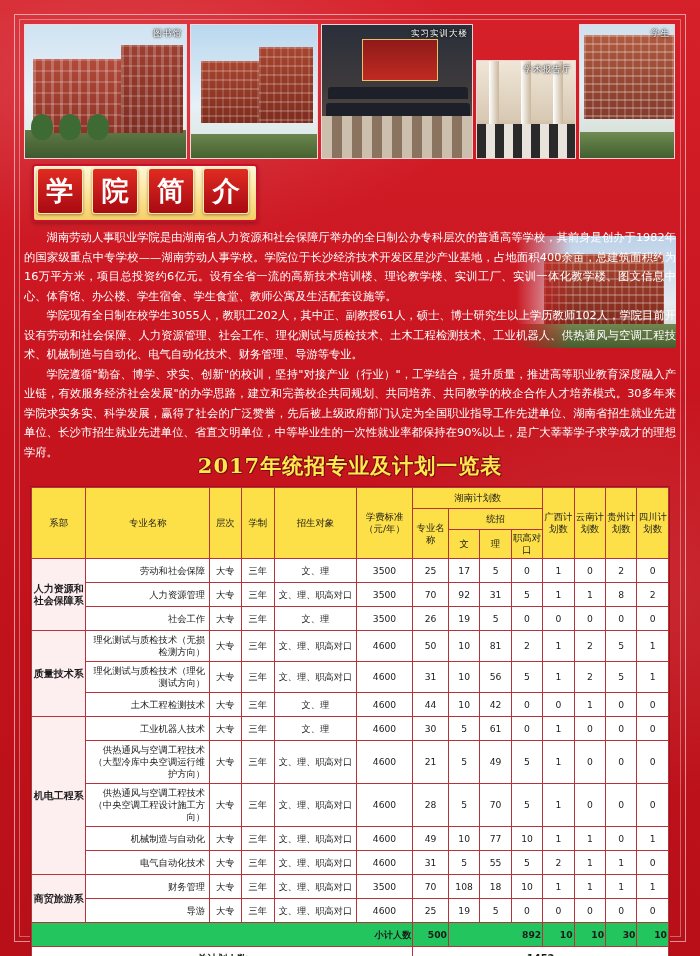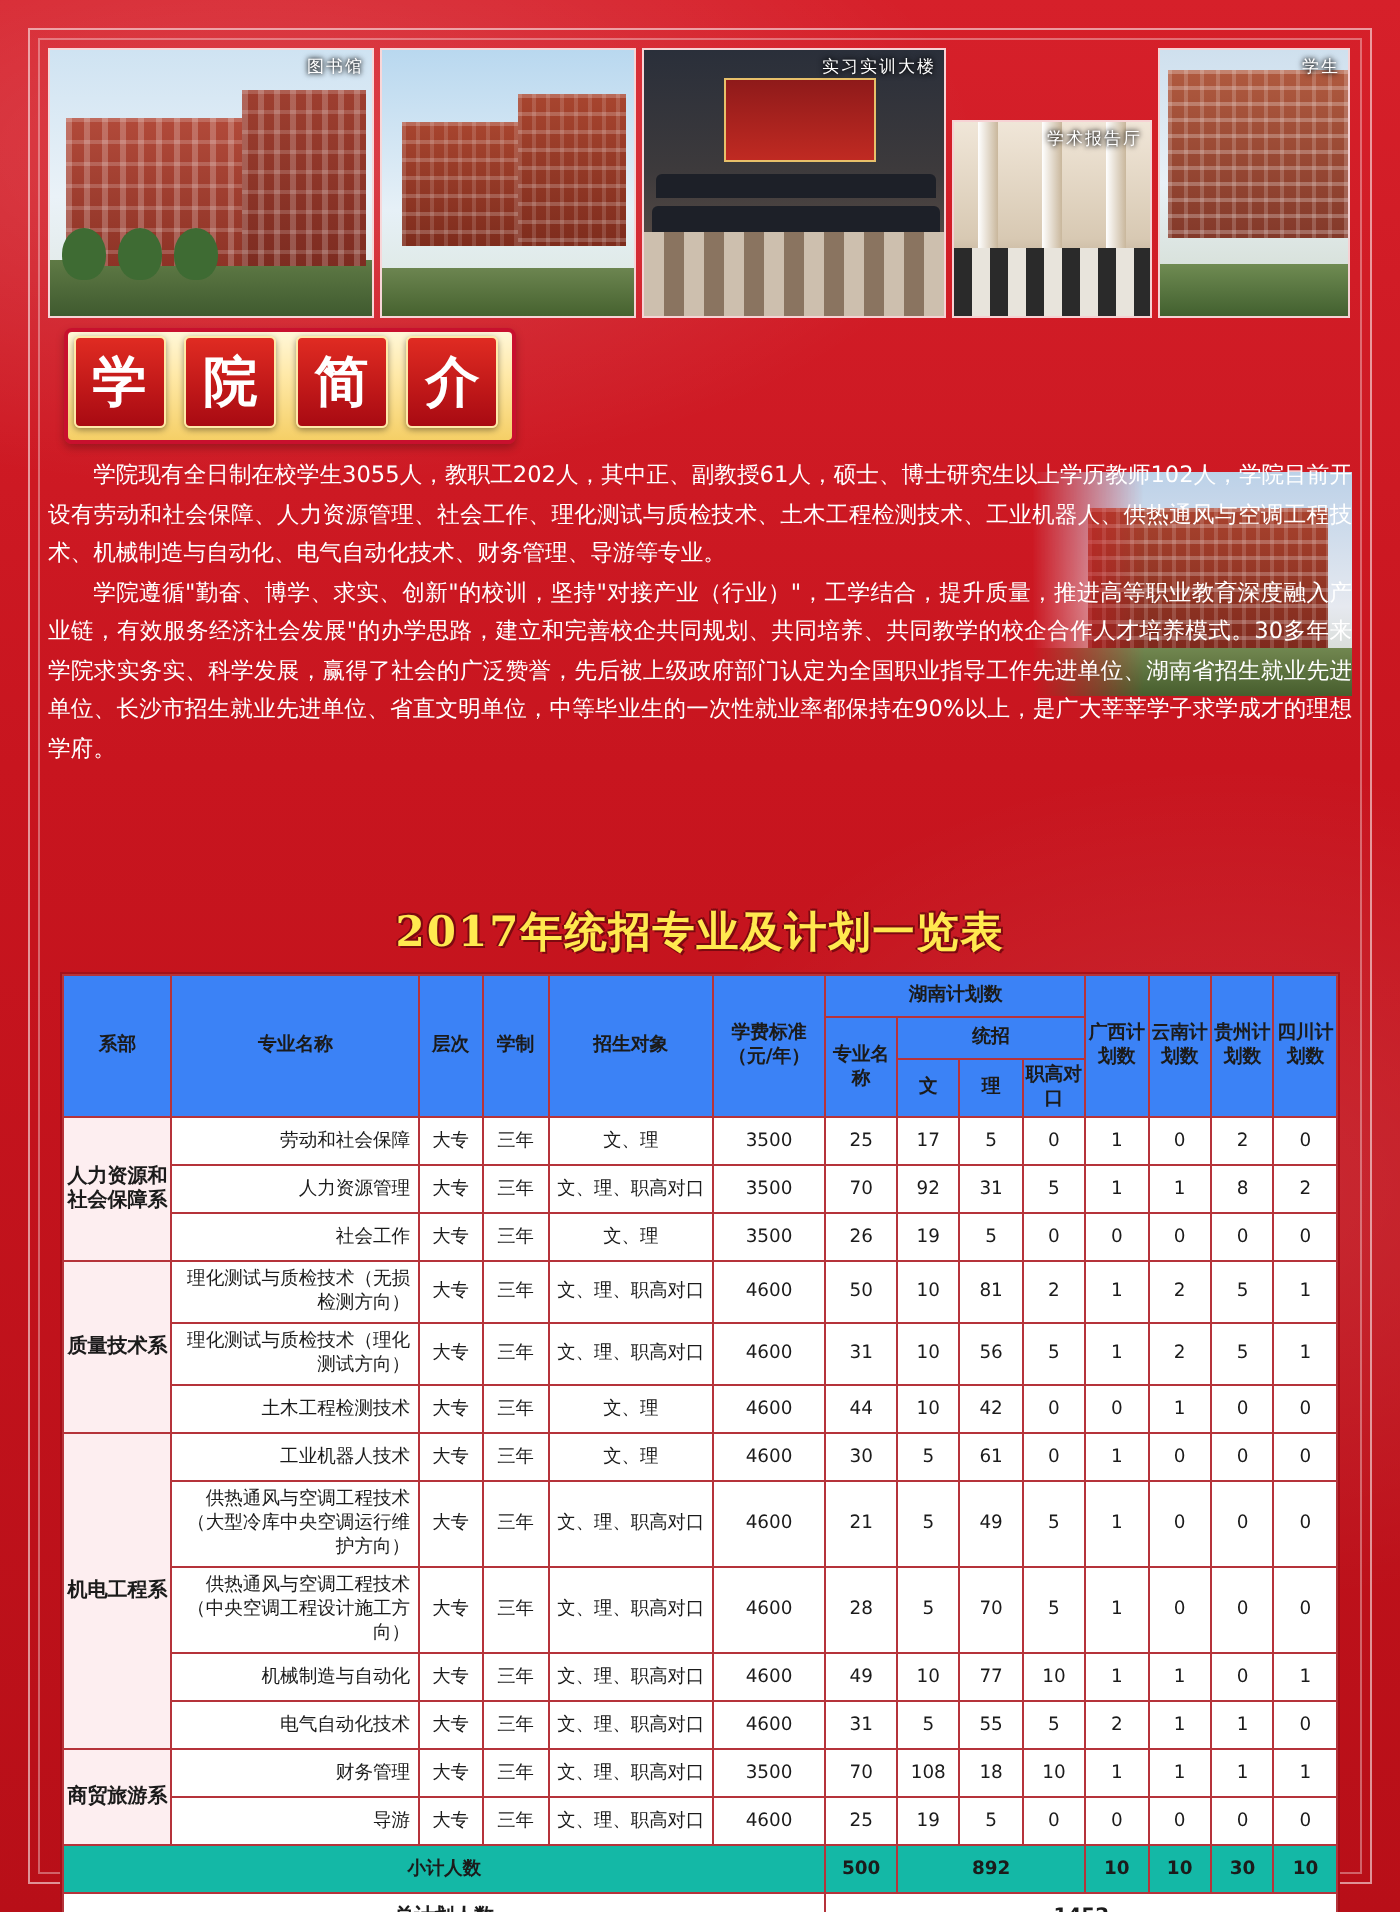--- a/index.html
+++ b/index.html
@@ -227,38 +227,38 @@
     table-layout: fixed;
   }
   th, td {
     border: 1px solid #b5333a;
     text-align: center;
     vertical-align: middle;
     padding: 2px 1px;
     line-height: 12px;
   }
   thead th {
-    background: #3b82f6;
-    font-weight: bold;
+    background: #fde047;
+    font-weight: normal;
     font-size: 9.4px;
     height: 16px;
   }
   .dept {
     background: #fdeef0;
     font-weight: bold;
     font-size: 10px;
     width: 52px;
   }
   .majorCell {
     text-align: right;
     padding: 3px 4px;
     font-size: 9.3px;
   }
   tbody tr td { height: 17px; }
-  .sumRow td { font-weight: bold; background: #14b8a6; height: 19px; }
+  .sumRow td { font-weight: bold; background: #22c55e; height: 19px; text-align: right; }
   .totalRow td { font-weight: bold; background: #ffffff; height: 19px; font-size: 10px; }
 </style>
 </head>
 <body>
 
 <div class="page">
   <div class="inner">
     <div class="inner2"></div>
   </div>
 
@@ -320,20 +320,21 @@
     </div>
   </div>
 
   <div class="introPhoto">
     <div class="sky"></div>
     <div class="b"></div>
     <div class="grnd"></div>
   </div>
 
   <div class="intro">
+    <p>湖南劳动人事职业学院是由湖南省人力资源和社会保障厅举办的全日制公办专科层次的普通高等学校，其前身是创办于1982年的国家级重点中专学校——湖南劳动人事学校。学院位于长沙经济技术开发区星沙产业基地，占地面积400余亩，总建筑面积约为16万平方米，项目总投资约6亿元。设有全省一流的高新技术培训楼、理论教学楼、实训工厂、实训一体化教学楼、图文信息中心、体育馆、办公楼、学生宿舍、学生食堂、教师公寓及生活配套设施等。</p>
     <p>学院现有全日制在校学生3055人，教职工202人，其中正、副教授61人，硕士、博士研究生以上学历教师102人，学院目前开设有劳动和社会保障、人力资源管理、社会工作、理化测试与质检技术、土木工程检测技术、工业机器人、供热通风与空调工程技术、机械制造与自动化、电气自动化技术、财务管理、导游等专业。</p>
     <p>学院遵循"勤奋、博学、求实、创新"的校训，坚持"对接产业（行业）"，工学结合，提升质量，推进高等职业教育深度融入产业链，有效服务经济社会发展"的办学思路，建立和完善校企共同规划、共同培养、共同教学的校企合作人才培养模式。30多年来学院求实务实、科学发展，赢得了社会的广泛赞誉，先后被上级政府部门认定为全国职业指导工作先进单位、湖南省招生就业先进单位、长沙市招生就业先进单位、省直文明单位，中等毕业生的一次性就业率都保持在90%以上，是广大莘莘学子求学成才的理想学府。</p>
   </div>
 
   <div class="tableTitle">2017年统招专业及计划一览表</div>
 
   <div class="tableWrap">
     <table>
       <colgroup>
         <col style="width:52px">

